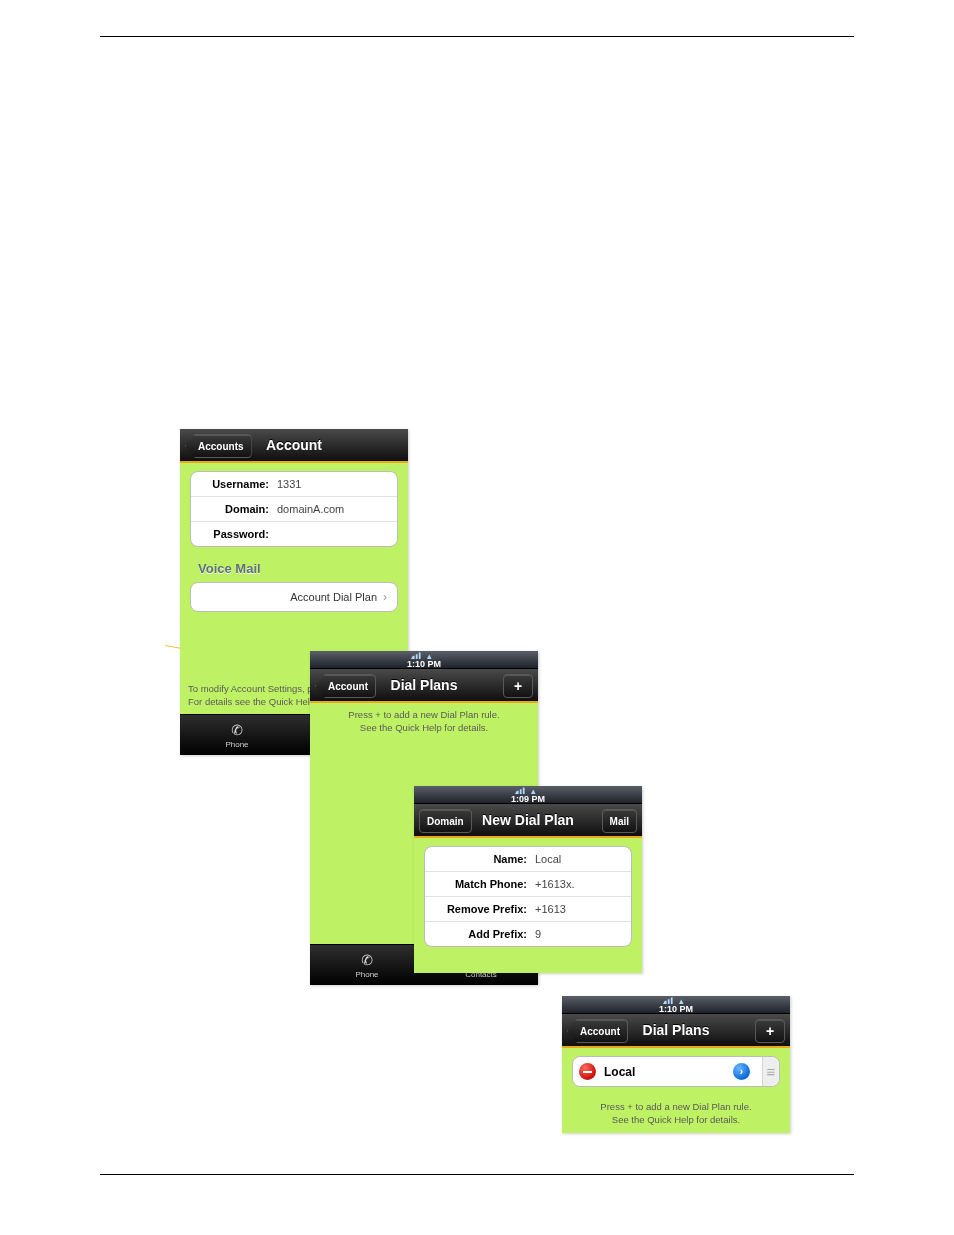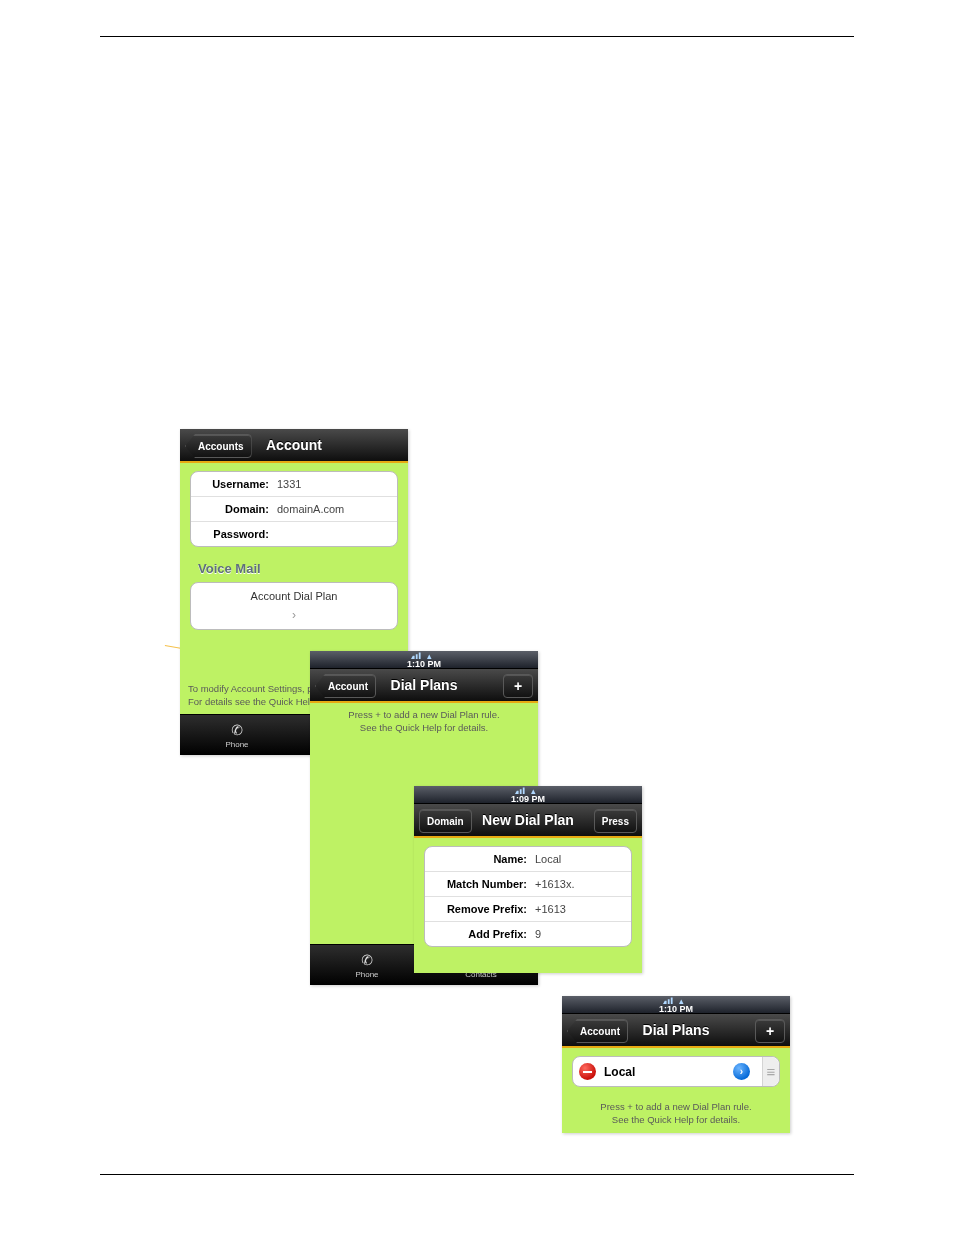--- a/index.html
+++ b/index.html
@@ -131,21 +131,20 @@
     background: #fff;
     border: 1px solid #bcbcbc;
     border-radius: 8px;
     display: flex;
     align-items: center;
     justify-content: flex-end;
     padding: 7px 10px;
     font-size: 11px;
     color: #333;
     gap: 6px;
-    flex-direction: column;
   }
   .chevron { color: #9a9a9a; font-size: 12px; }
 
   .help-text {
     font-size: 9.5px;
     color: #5a5a5a;
     text-align: center;
     padding: 6px 12px;
     line-height: 1.35;
   }
@@ -332,29 +331,29 @@
       </span>
       <span class="status-center">1:09 PM</span>
       <span class="status-right">
         <span>100%</span>
         <span class="battery-icon"><span class="battery-fill"></span></span>
       </span>
     </div>
     <div class="nav-bar">
       <div class="nav-btn" style="left:5px;">Domain</div>
       <div class="nav-title">New Dial Plan</div>
-      <div class="nav-btn right">Press</div>
+      <div class="nav-btn right">Mail</div>
     </div>
     <div class="table-group">
       <div class="table-row">
         <span class="row-label wide">Name:</span>
         <span class="row-value">Local</span>
       </div>
       <div class="table-row">
-        <span class="row-label wide">Match Number:</span>
+        <span class="row-label wide">Match Phone:</span>
         <span class="row-value">+1613x.</span>
       </div>
       <div class="table-row">
         <span class="row-label wide">Remove Prefix:</span>
         <span class="row-value">+1613</span>
       </div>
       <div class="table-row">
         <span class="row-label wide">Add Prefix:</span>
         <span class="row-value">9</span>
       </div>

